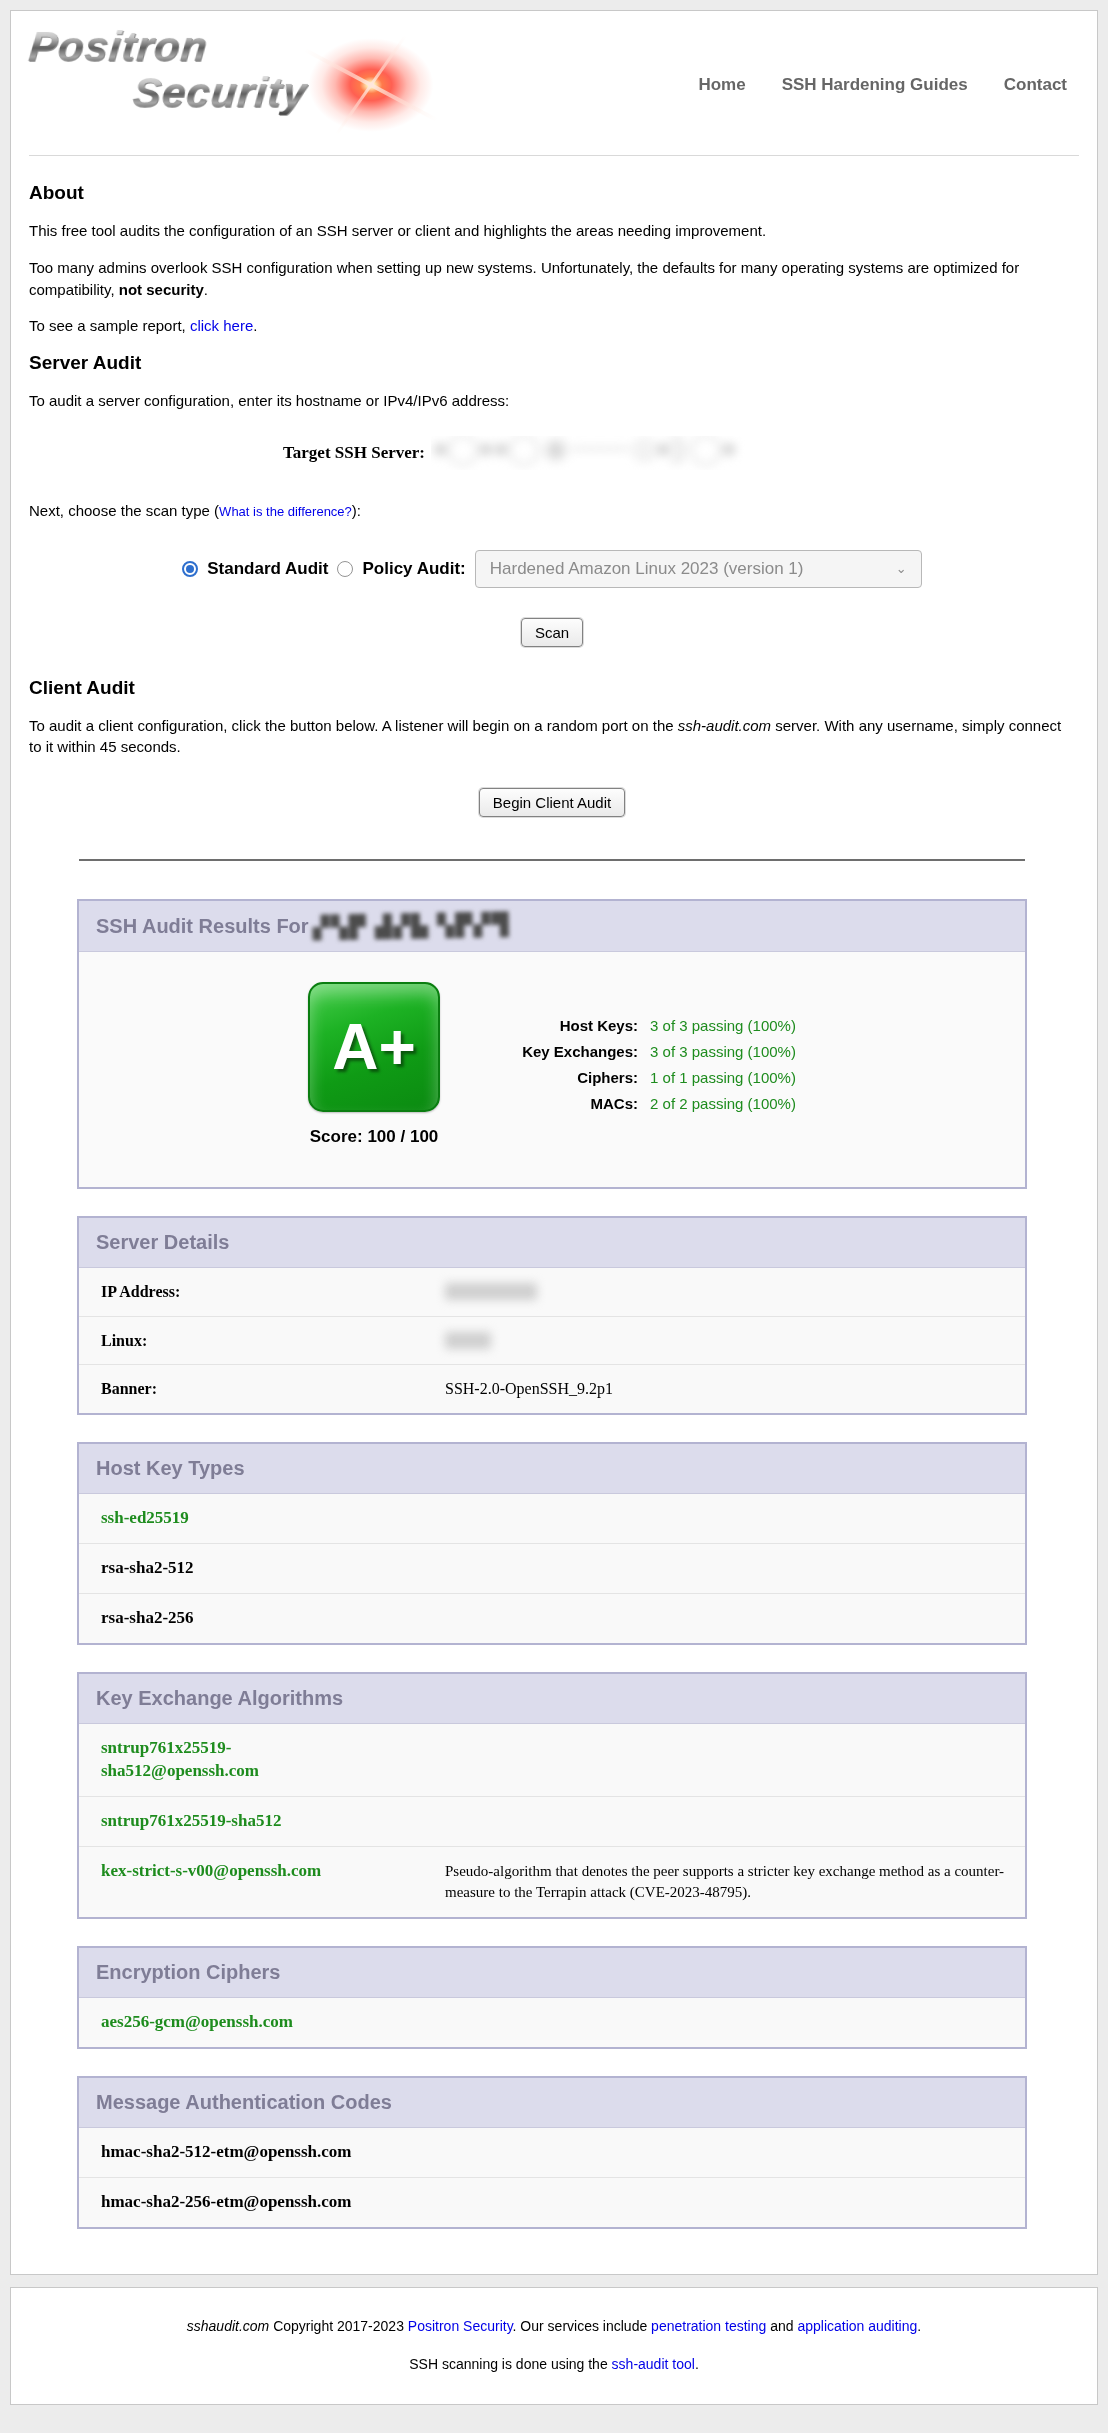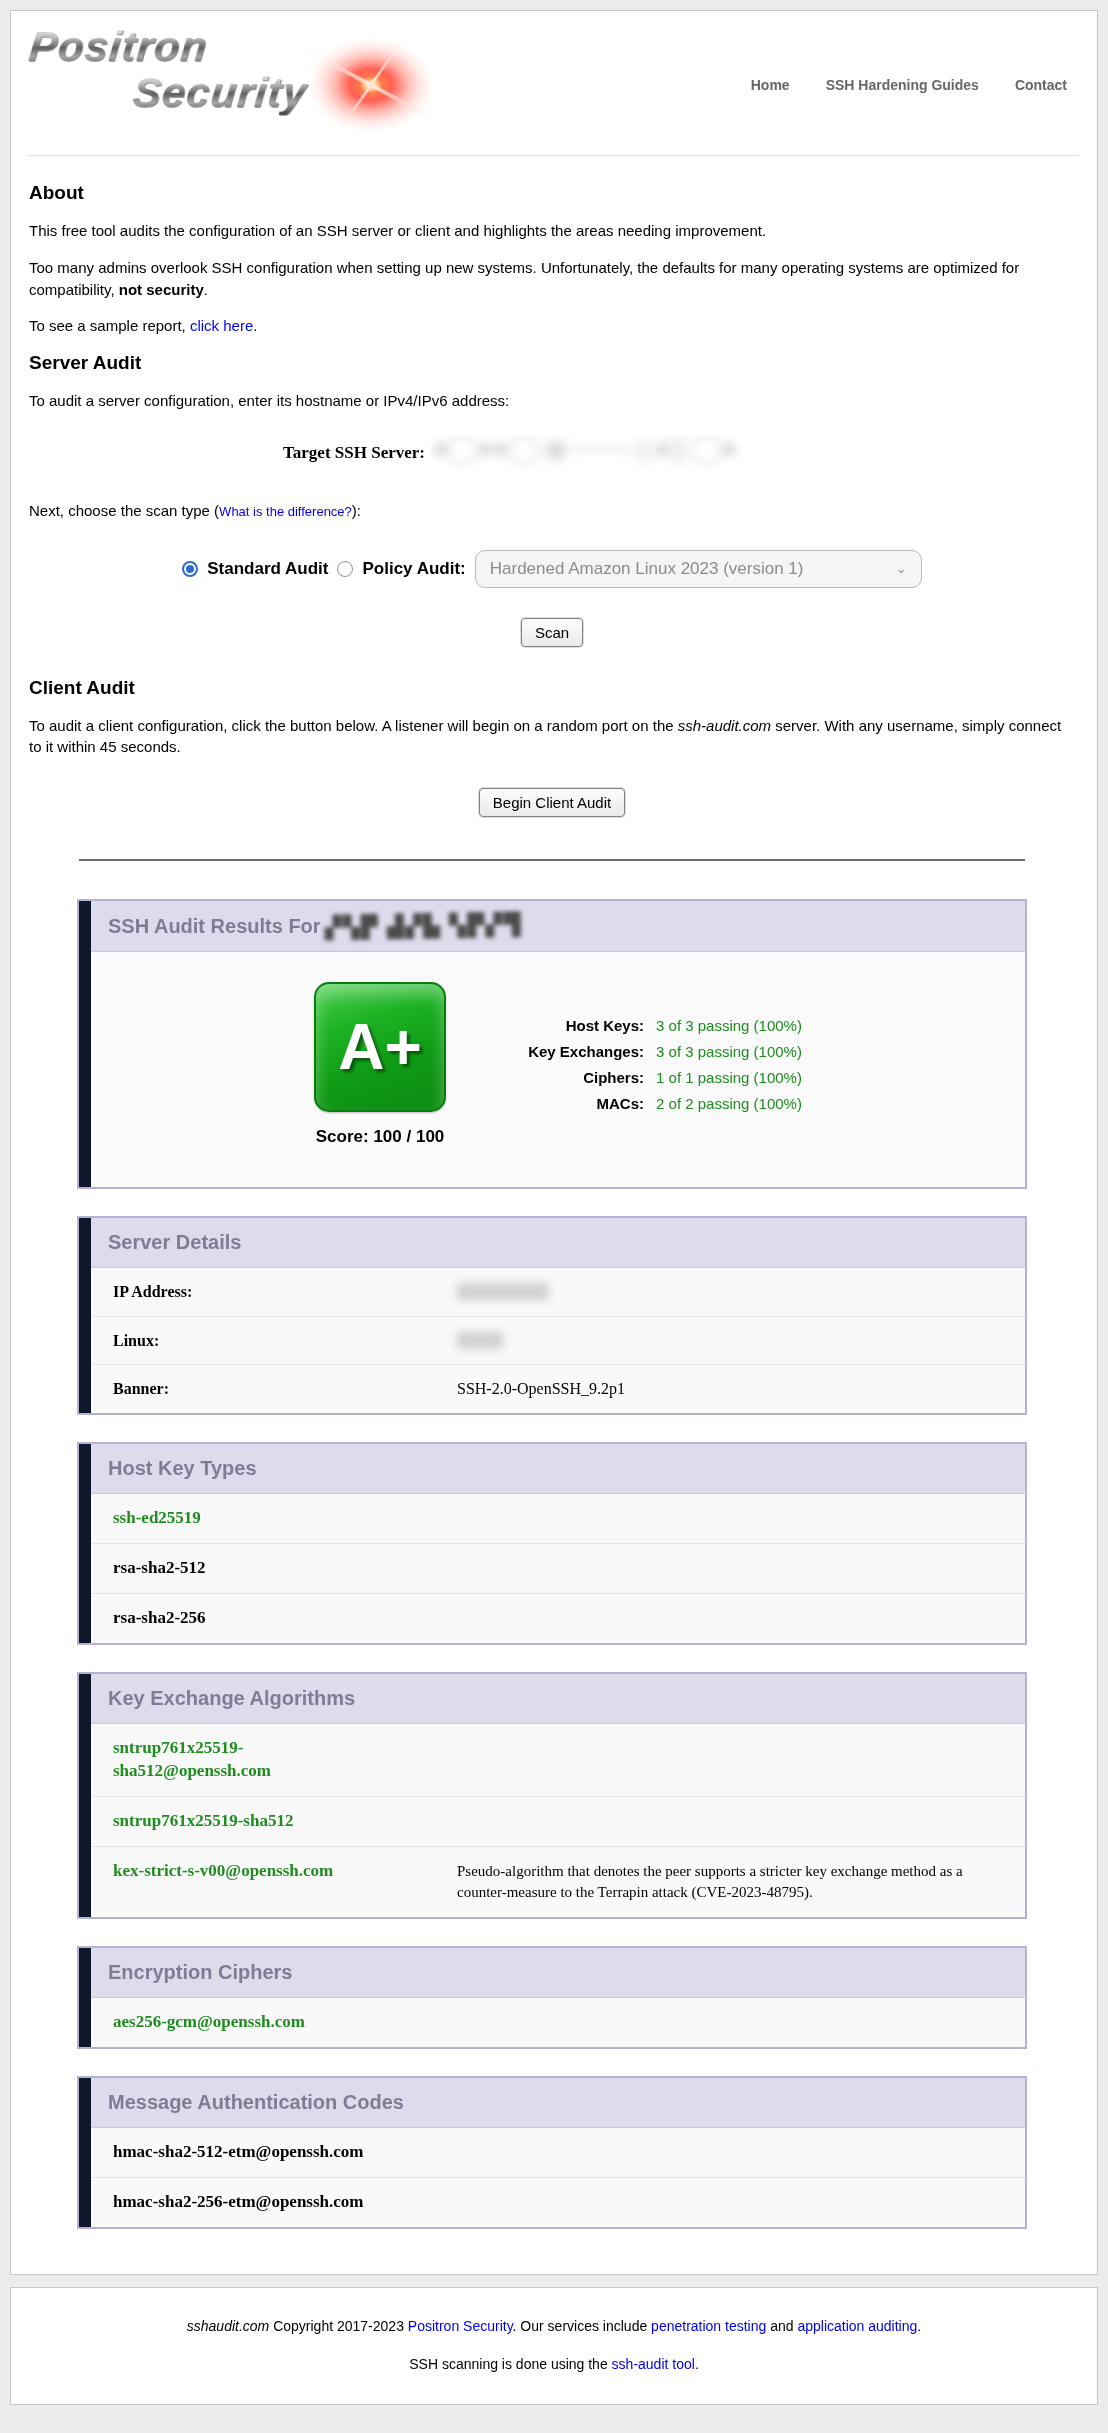--- a/index.html
+++ b/index.html
@@ -18,51 +18,51 @@
     background:radial-gradient(closest-side at 50% 50%, #ffffff 0%, #ffe9b0 5%, #ff7a4a 14%, rgba(255,42,24,.75) 26%, rgba(255,70,50,.38) 45%, rgba(255,120,100,.16) 62%, rgba(255,150,130,0) 78%);}
   .logo-burst::before,.logo-burst::after{content:"";position:absolute;left:50%;top:50%;background:linear-gradient(90deg,transparent,rgba(255,230,220,.9),transparent);width:150px;height:4px;transform:translate(-50%,-50%) rotate(28deg);}
   .logo-burst::after{transform:translate(-50%,-50%) rotate(-55deg);height:3px;width:120px;}
   .logo-line{font-weight:bold;font-style:italic;font-size:42px;letter-spacing:1px;line-height:1.05;
     transform:skewX(-6deg);position:relative;z-index:1;width:max-content;
     background:linear-gradient(180deg,#f4f4f4 0%,#c2c2c2 28%,#606060 52%,#a8a8a8 72%,#3c3c3c 100%);
     -webkit-background-clip:text;background-clip:text;color:transparent;
     filter:drop-shadow(1px 1px 0 rgba(40,40,40,.55));}
   .logo-line2{margin-left:104px;margin-top:2px;}
   .nav{white-space:nowrap;}
-  .nav a{color:var(--nav_gray);font-weight:bold;font-size:14px;text-decoration:none;margin-left:36px;}
+  .nav a{color:var(--nav_gray);font-weight:bold;font-size:17px;text-decoration:none;margin-left:36px;}
   .header-rule{height:1px;background:#d9d9d9;margin:4px 18px 0;}
 
   
   .content{padding:26px 22px 0 18px;font-size:15px;}
   h2{font-size:19px;margin:12px 0 16px;}
   h2:first-child{margin-top:0;}
   p{margin:15px 0;line-height:1.45;}
   .seg-bold{font-weight:bold;} .seg-italic{font-style:italic;}
   a.seg-link{color:var(--link_blue);text-decoration:none;}
   a.seg-link_small{color:var(--link_blue);text-decoration:none;font-size:13px;}
 
   .target-row{display:flex;justify-content:center;align-items:center;gap:6px;margin:24px 0 30px;}
   .target-label{font-weight:bold;font-size:17px;font-family:Liberation Serif, serif;}
   .redacted-input{width:390px;height:34px;overflow:hidden;background:#fff;position:relative;}
   .redacted-input .blur-blobs{position:absolute;left:0;top:-6px;font-size:30px;letter-spacing:-3px;color:#d6d6d6;filter:blur(5px);white-space:nowrap;}
 
   .radio-row{display:flex;align-items:center;justify-content:center;gap:9px;margin:28px 0;font-size:17px;font-weight:bold;}
   .radio{width:16px;height:16px;border-radius:50%;background:#fff;border:1px solid #949494;display:inline-block;position:relative;flex:0 0 auto;}
   .radio.checked{border:2px solid var(--radio_blue);}
   .radio.checked::after{content:"";position:absolute;left:50%;top:50%;width:8px;height:8px;border-radius:50%;background:var(--radio_blue);transform:translate(-50%,-50%);}
-  .select{width:447px;height:38px;background:#f5f5f5;border:1px solid #b8b8b8;border-radius:10px;display:flex;align-items:center;justify-content:space-between;padding:0 14px;color:#8b8b8b;font-size:17px;font-weight:normal;}
+  .select{width:447px;height:38px;background:#f5f5f5;border:1px solid #b8b8b8;border-radius:4px;display:flex;align-items:center;justify-content:space-between;padding:0 14px;color:#8b8b8b;font-size:17px;font-weight:normal;}
   .select .chev{color:#8b8b8b;font-size:13px;}
 
   .center{text-align:center;}
   .btn{font-family:inherit;font-size:15px;color:#000;padding:5px 13px;background:linear-gradient(#fdfdfd,#eaeaea);border:1px solid #828282;border-radius:4px;box-shadow:0 0 0 1px #dcdcdc;cursor:pointer;}
   .btn-row{margin:30px 0;}
   .divider{border:none;border-top:2px solid #6e6e6e;margin:42px 50px 38px;}
 
   
-  .box{margin:0 48px 27px;border:2px solid var(--box_border);background:#0f172a;padding-left:12px;}
+  .box{margin:0 48px 27px;border:2px solid var(--box_border);background:#e5e5e5;}
   .box-header{background:var(--box_header_bg);padding:13px 17px;border-bottom:1px solid #c9c9dd;}
   .box-title{font-size:20px;font-weight:bold;color:var(--box_title);}
   .redacted-scribble{color:#4c4c4c;filter:blur(2px);font-size:21px;font-weight:bold;letter-spacing:2px;display:inline-block;transform:rotate(-1deg);}
 
   .results-body{display:flex;justify-content:center;align-items:center;gap:48px;padding:30px 0 40px;background:#fafafa;}
   .grade-col{text-align:center;}
   .grade-badge{width:132px;height:130px;margin:0 auto;border-radius:15px;border:2px solid #0a7d10;
     background:linear-gradient(160deg,#47cd4c 0%,#1db224 32%,#0f9b15 62%,#0b8a11 100%);
     box-shadow:inset 0 10px 16px rgba(255,255,255,.35), 0 1px 2px rgba(0,0,0,.25);
     display:flex;align-items:center;justify-content:center;}

